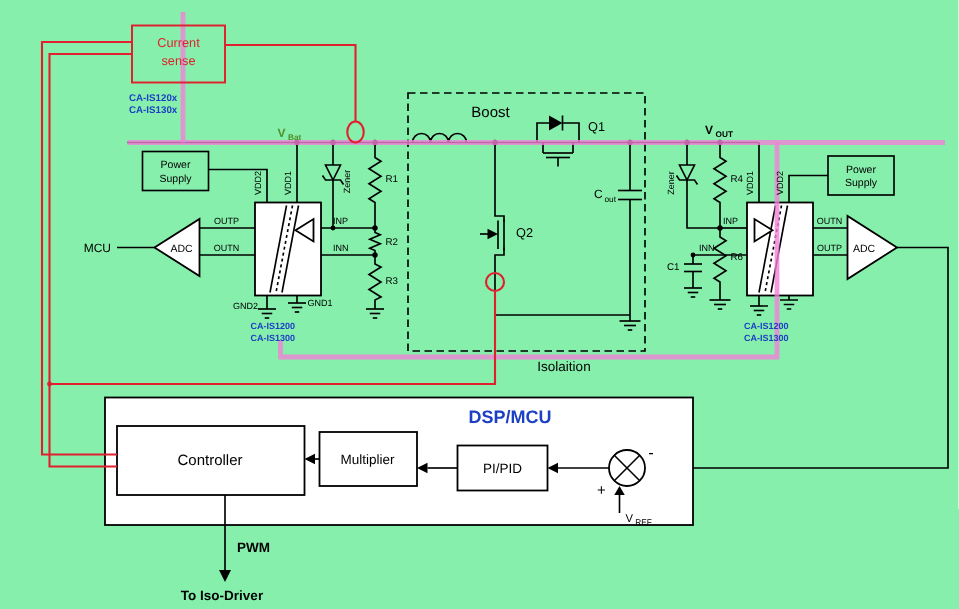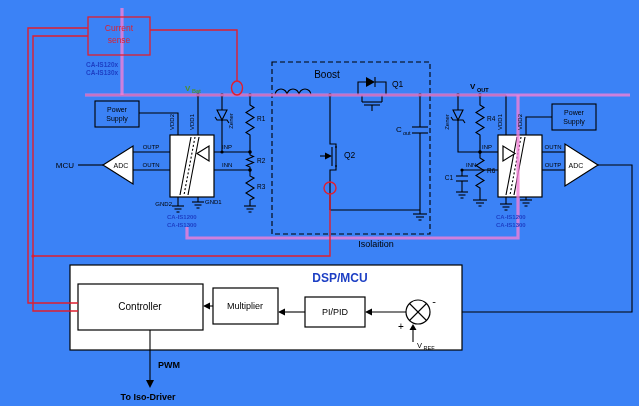--- a/index.html
+++ b/index.html
@@ -1,16 +1,16 @@
 <!DOCTYPE html>
 <html><head>
 <meta charset="utf-8">
 <style>
   html,body{margin:0;padding:0;background:#fff;}
-  .canvas{width:639px;height:406px;position:relative;background:#3b82f6;overflow:hidden;}
+  .canvas{width:639px;height:406px;position:relative;background:#86efac;overflow:hidden;}
   svg{display:block;}
   text{font-family:"Liberation Sans","DejaVu Sans",sans-serif;fill:#000;}
   .w{stroke:#000;stroke-width:1.1;fill:none;}
   .wb{stroke:#000;stroke-width:1.2;fill:#fff;}
   .red-l{stroke:#e01f2f;stroke-width:1.4;fill:none;}
   .pink-l{stroke:#f27fd7;stroke-width:3.2;fill:none;opacity:0.8;}
   .blue{fill:#1d3fc4;font-weight:bold;}
   .red-t{fill:#e01f2f;}
   .green{fill:#4f8f2a;font-weight:bold;}
   .t5{font-size:5.5px;}.t6{font-size:6px;}.t65{font-size:6.5px;}.t7{font-size:7px;}

